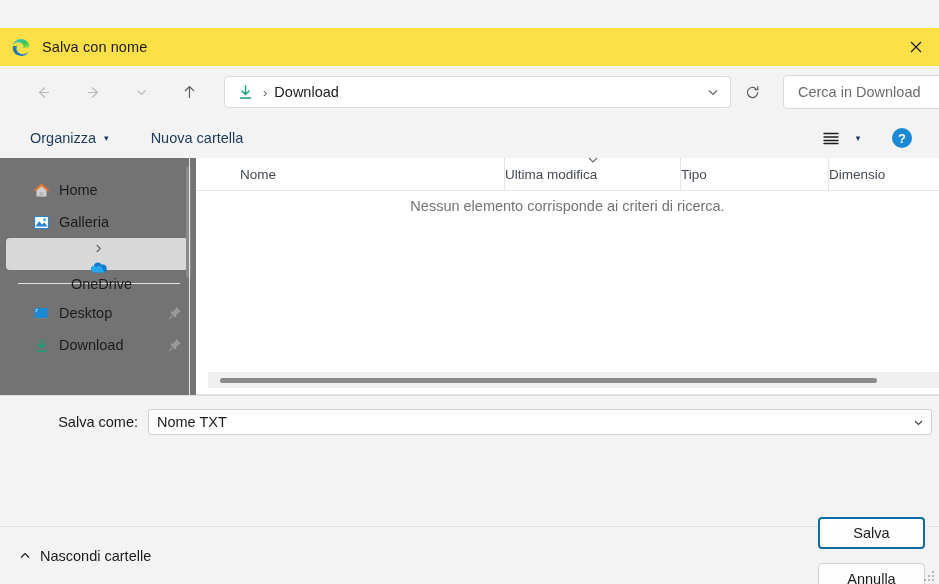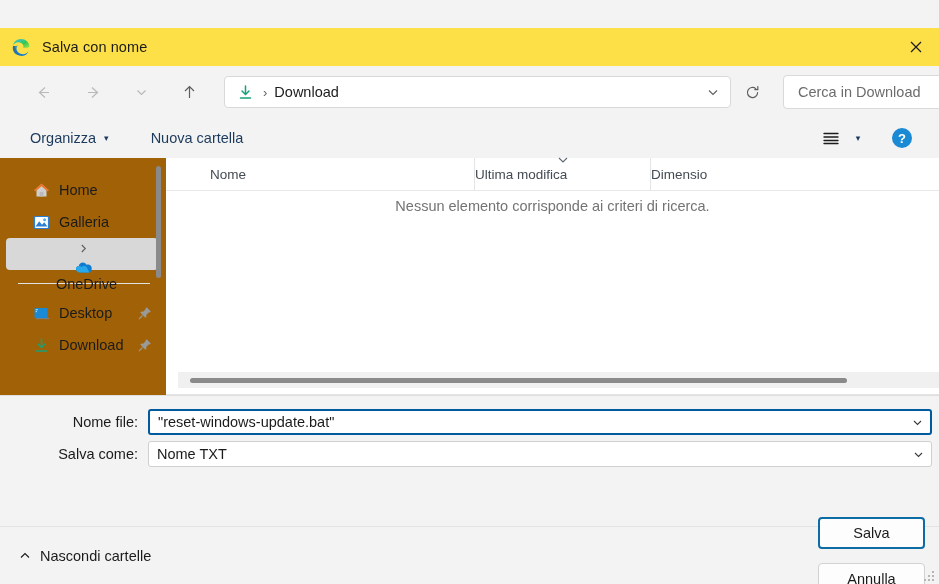--- a/index.html
+++ b/index.html
@@ -169,23 +169,23 @@
   
   #body {
     flex: 1;
     display: flex;
     background: #ffffff;
     min-height: 0;
     position: relative;
   }
 
   #sidebar {
-    width: 166px;
-    flex: none;
-    background: #a16207;
+    width: 196px;
+    flex: none;
+    background: #737373;
     position: relative;
     padding-top: 4px;
     overflow: hidden;
   }
   .side-item {
     height: 32px;
     margin: 0 8px 0 6px;
     border-radius: 4px;
     display: flex;
     align-items: center;
@@ -605,45 +605,37 @@
           <span>Nome</span>
         </div>
         <div class="colhdr" style="width:176px">
           <span class="sortmark">
             <svg width="12" height="8" viewBox="0 0 12 8" fill="none" stroke="#5e6670" stroke-width="1.1">
               <path d="M2 2 L6 6 L10 2"></path>
             </svg>
           </span>
           <span>Ultima modifica</span>
         </div>
+        <div class="colhdr" style="width:148px">
+          <span>Tipo</span>
+        </div>
         <div class="colhdr" style="width:120px">
           <span>Dimensio</span>
         </div>
       </div>
 
       <div id="emptymsg">Nessun elemento corrisponde ai criteri di ricerca.</div>
 
       <div id="hscroll-track"></div>
       <div id="hscroll-thumb"></div>
       <div id="filepane-bottomline"></div>
     </div>
   </div>
 
   <div id="formarea">
-    <div class="formrow">
-      <span class="formlabel">Nome file:</span>
-      <div class="combo focused">
-        <span class="combo-value">"reset-windows-update.bat"</span>
-        <span class="combo-caret">
-          <svg width="11" height="11" viewBox="0 0 11 11" fill="none" stroke="#3a3a3a" stroke-width="1.1">
-            <path d="M2 4 L5.5 7.5 L9 4"></path>
-          </svg>
-        </span>
-      </div>
-    </div>
     <div class="formrow">
       <span class="formlabel">Salva come:</span>
       <div class="combo">
         <span class="combo-value">Nome TXT</span>
         <span class="combo-caret">
           <svg width="11" height="11" viewBox="0 0 11 11" fill="none" stroke="#3a3a3a" stroke-width="1.1">
             <path d="M2 4 L5.5 7.5 L9 4"></path>
           </svg>
         </span>
       </div>

